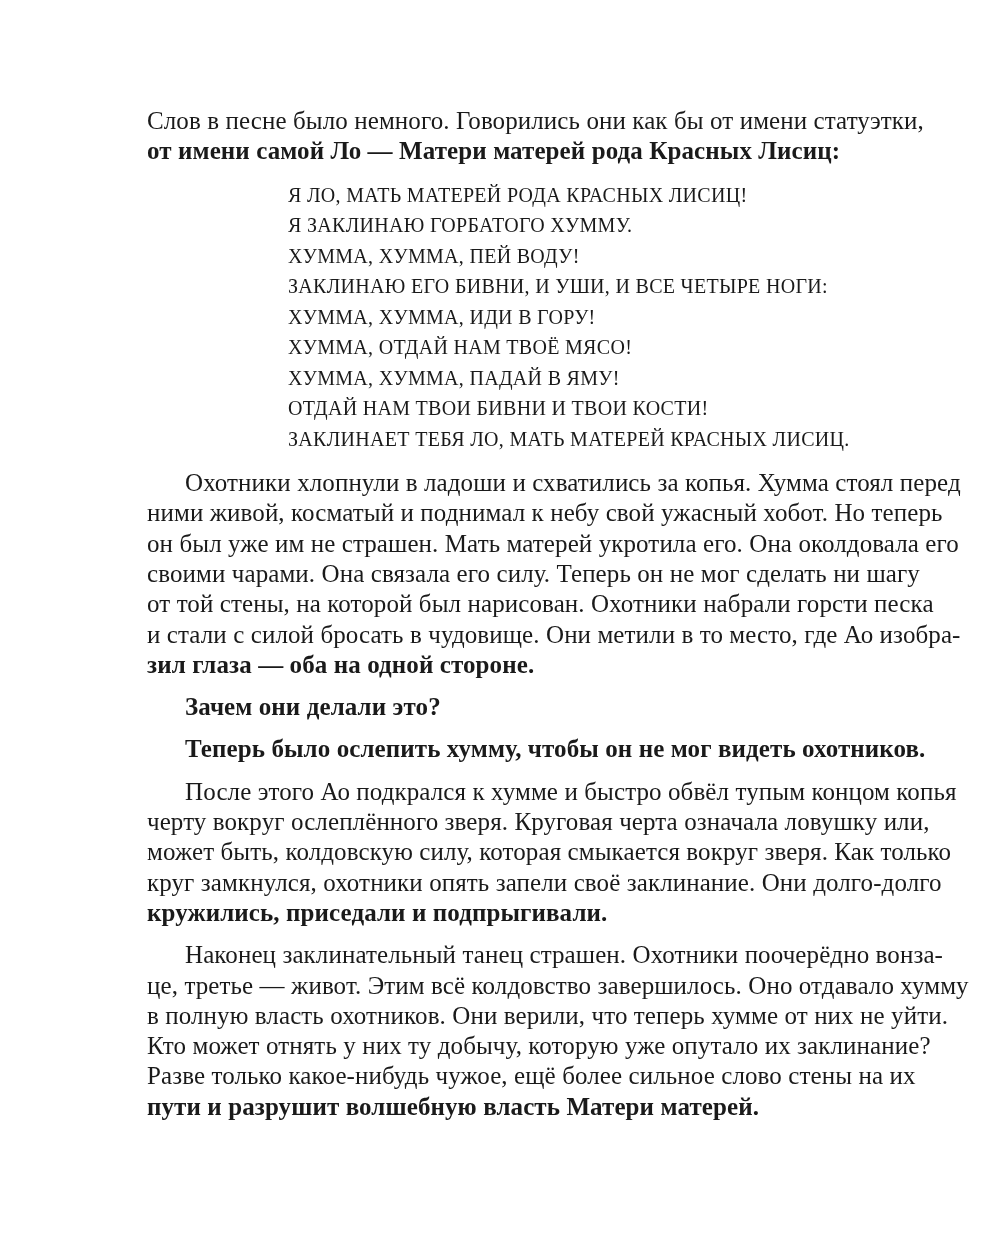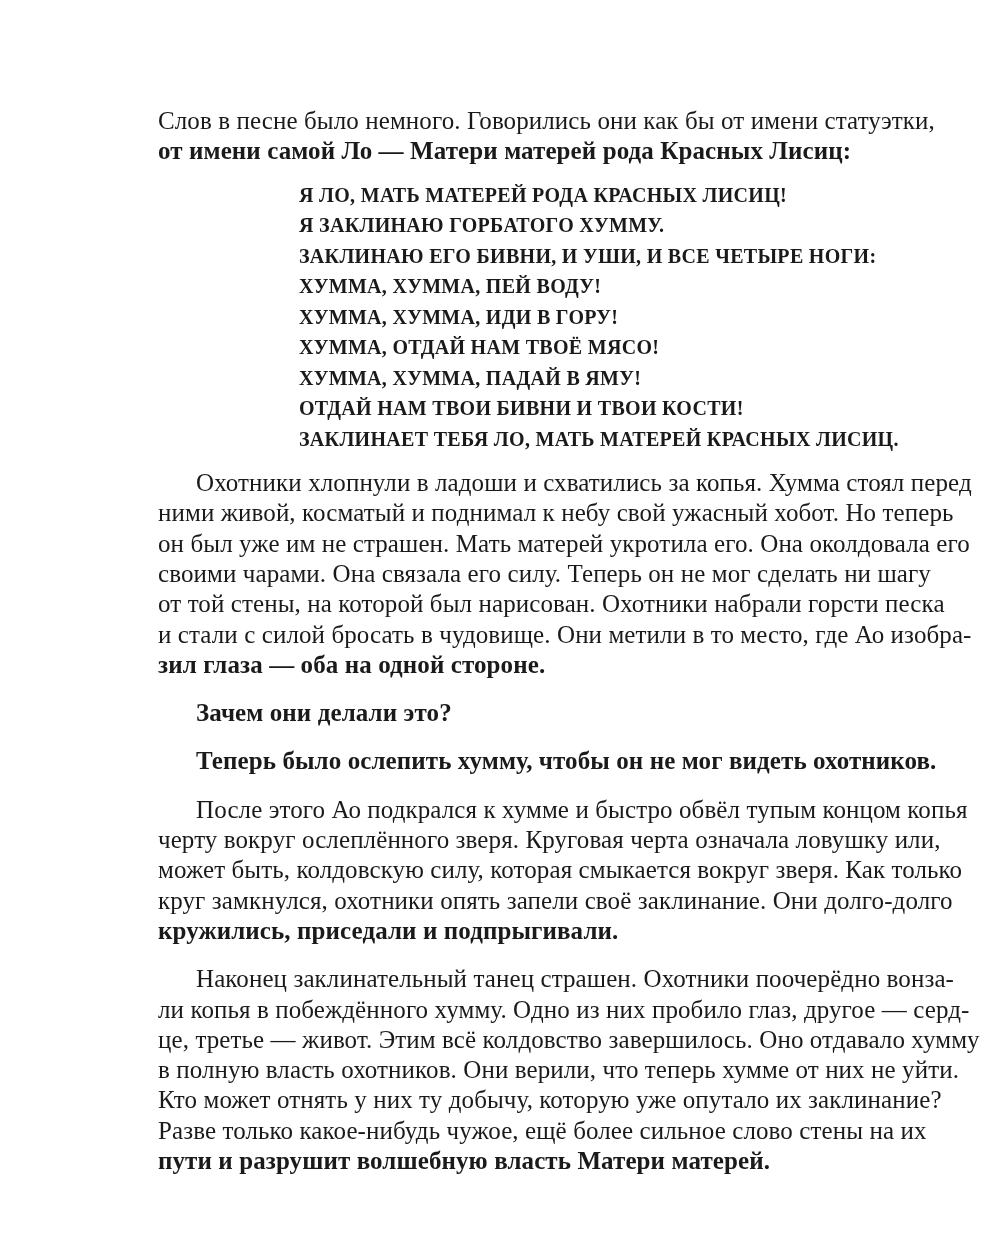--- a/index.html
+++ b/index.html
@@ -10,21 +10,21 @@
     body {
       width: 1000px;
       height: 1238px;
       position: relative;
       overflow: hidden;
       color: #1a1a1a;
       font-family: "DejaVu Serif", serif;
     }
     .page {
       position: absolute;
-      left: 158px;
+      left: 147px;
       top: 106px;
       width: 756px;
     }
     .line {
       font-family: "Liberation Serif", serif;
       font-size: 25px;
       line-height: 30.3px;
       height: 30.3px;
       white-space: nowrap;
       text-align: justify;
@@ -35,52 +35,51 @@
       text-align-last: left;
       font-weight: bold;
     }
     .indent {
       padding-left: 38px;
     }
     .verse {
       margin-left: 141px;
       margin-top: 13px;
       margin-bottom: 14px;
-      font-weight: bold;
     }
     .verse .vline {
       font-family: "Liberation Serif", serif;
       font-size: 20px;
       line-height: 30.5px;
       height: 30.5px;
       white-space: nowrap;
       letter-spacing: 0.3px;
     }
     .paragraph {
       display: block;
     }
     .paragraph + .paragraph {
-      margin-top: 18px;
+      margin-top: 12px;
     }
   </style>
 </head>
 <body>
 
 <div class="page">
 
   <div class="paragraph">
     <div class="line">Слов в песне было немного. Говорились они как бы от имени статуэтки,</div>
     <div class="line last">от имени самой Ло — Матери матерей рода Красных Лисиц:</div>
   </div>
 
   <div class="verse">
     <div class="vline">Я ЛО, МАТЬ МАТЕРЕЙ РОДА КРАСНЫХ ЛИСИЦ!</div>
     <div class="vline">Я ЗАКЛИНАЮ ГОРБАТОГО ХУММУ.</div>
+    <div class="vline">ХУММА, ХУММА, ПЕЙ ВОДУ!</div>
     <div class="vline">ЗАКЛИНАЮ ЕГО БИВНИ, И УШИ, И ВСЕ ЧЕТЫРЕ НОГИ:</div>
-    <div class="vline">ХУММА, ХУММА, ПЕЙ ВОДУ!</div>
     <div class="vline">ХУММА, ХУММА, ИДИ В ГОРУ!</div>
     <div class="vline">ХУММА, ОТДАЙ НАМ ТВОЁ МЯСО!</div>
     <div class="vline">ХУММА, ХУММА, ПАДАЙ В ЯМУ!</div>
     <div class="vline">ОТДАЙ НАМ ТВОИ БИВНИ И ТВОИ КОСТИ!</div>
     <div class="vline">ЗАКЛИНАЕТ ТЕБЯ ЛО, МАТЬ МАТЕРЕЙ КРАСНЫХ ЛИСИЦ.</div>
   </div>
 
   <div class="paragraph">
     <div class="line indent">Охотники хлопнули в ладоши и схватились за копья. Хумма стоял перед</div>
     <div class="line">ними живой, косматый и поднимал к небу свой ужасный хобот. Но теперь</div>
@@ -102,21 +101,20 @@
   <div class="paragraph">
     <div class="line indent">После этого Ао подкрался к хумме и быстро обвёл тупым концом копья</div>
     <div class="line">черту вокруг ослеплённого зверя. Круговая черта означала ловушку или,</div>
     <div class="line">может быть, колдовскую силу, которая смыкается вокруг зверя. Как только</div>
     <div class="line">круг замкнулся, охотники опять запели своё заклинание. Они долго-долго</div>
     <div class="line last">кружились, приседали и подпрыгивали.</div>
   </div>
 
   <div class="paragraph">
     <div class="line indent">Наконец заклинательный танец страшен. Охотники поочерёдно вонза-</div>
-    <div class="line">ли копья в побеждённого хумму. Одно из них пробило глаз, другое — серд-</div>
     <div class="line">це, третье — живот. Этим всё колдовство завершилось. Оно отдавало хумму</div>
     <div class="line">в полную власть охотников. Они верили, что теперь хумме от них не уйти.</div>
     <div class="line">Кто может отнять у них ту добычу, которую уже опутало их заклинание?</div>
     <div class="line">Разве только какое-нибудь чужое, ещё более сильное слово стены на их</div>
     <div class="line last">пути и разрушит волшебную власть Матери матерей.</div>
   </div>
 
 </div>
 
 </body></html>

